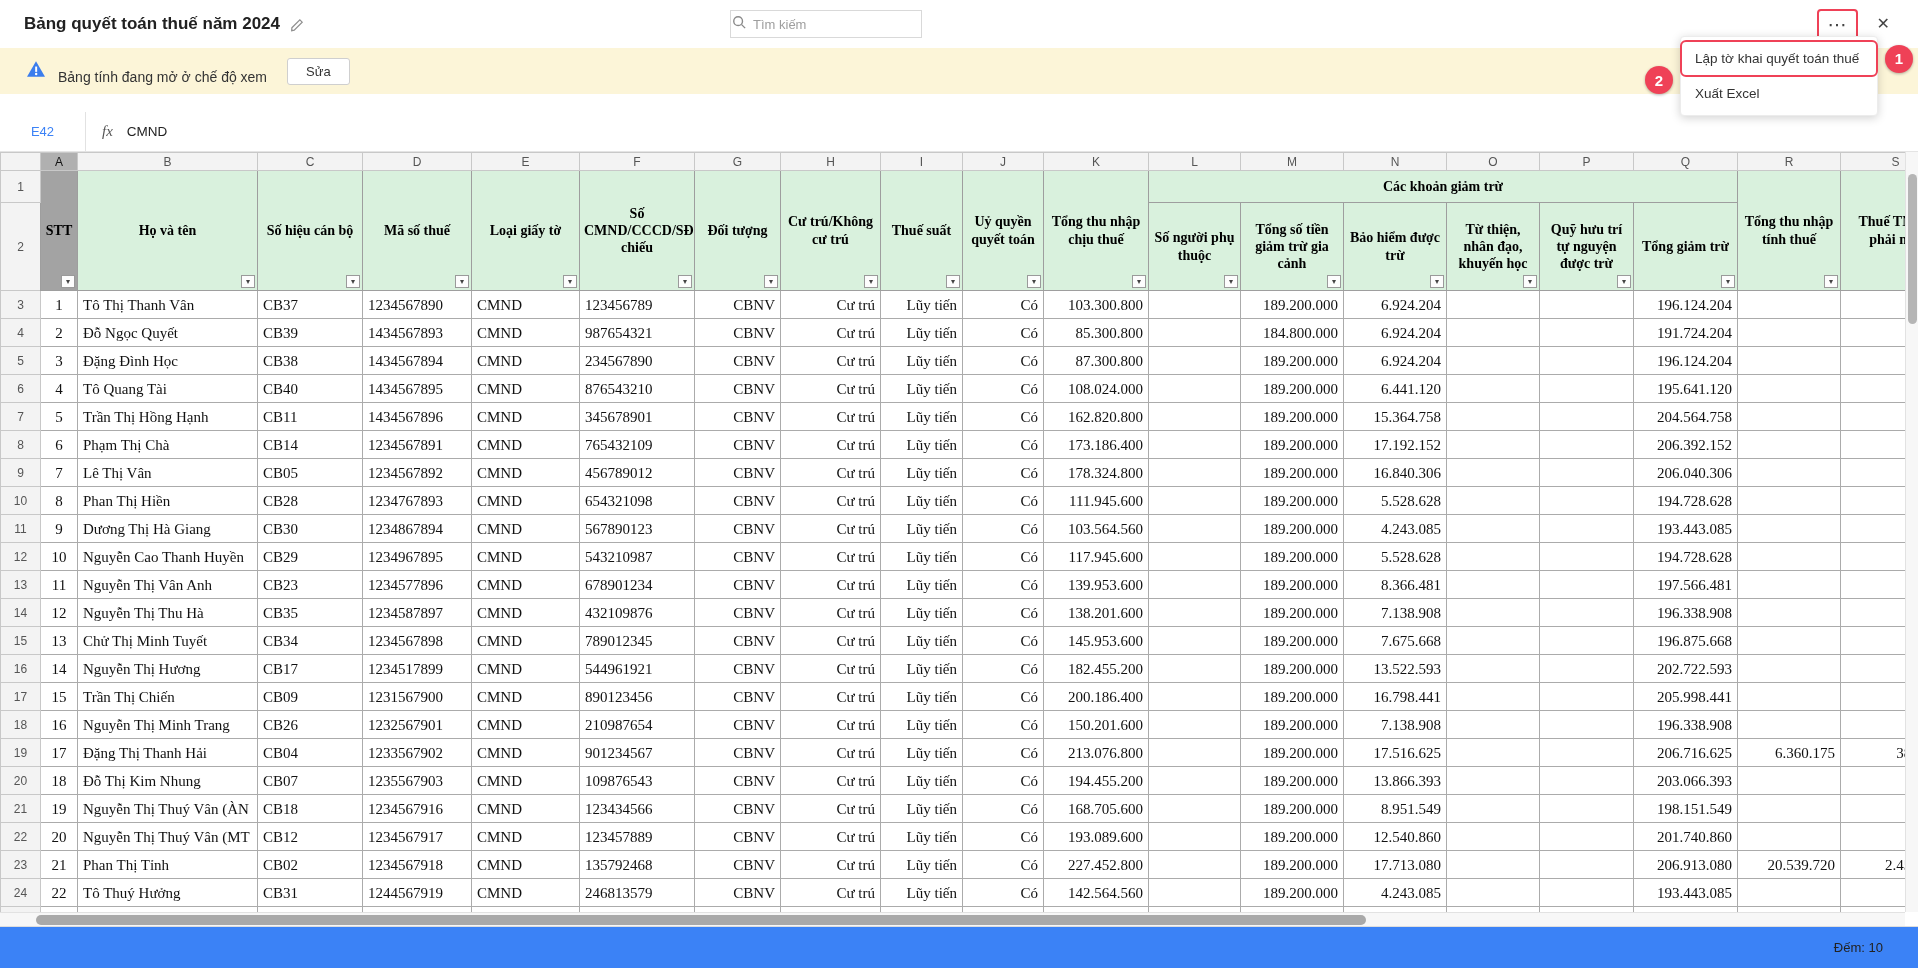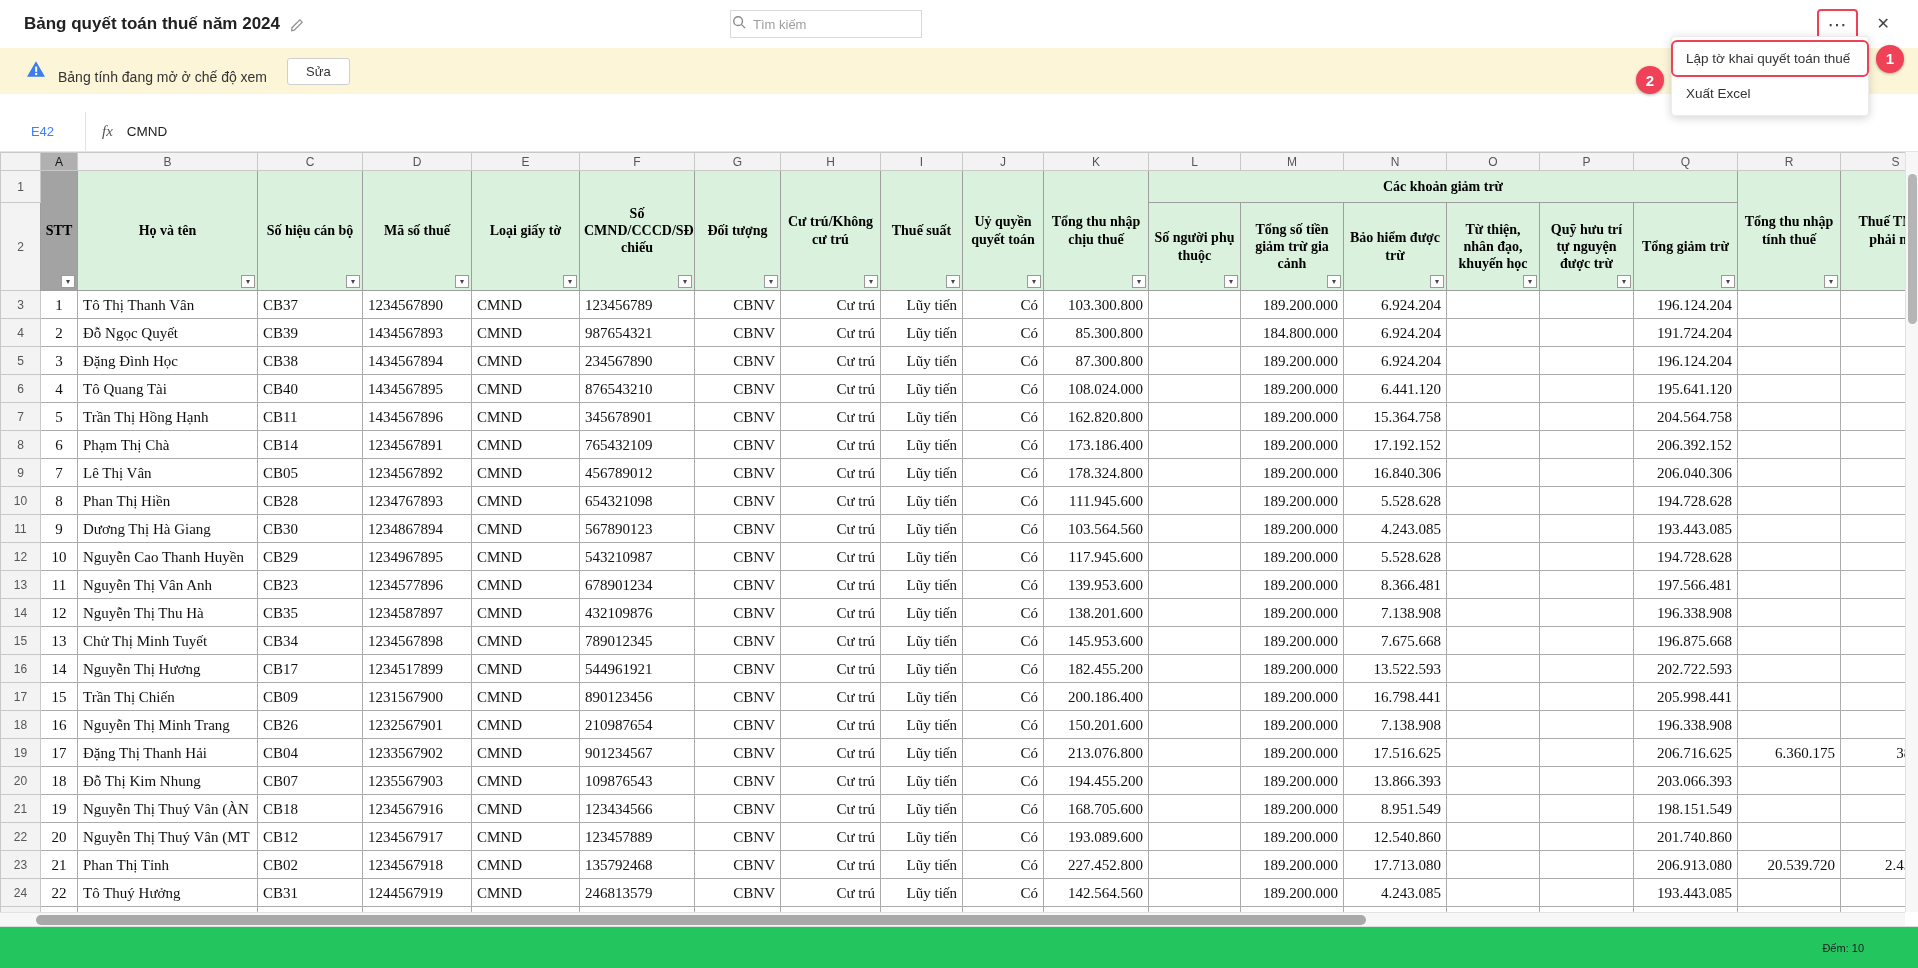--- a/index.html
+++ b/index.html
@@ -56,25 +56,25 @@
     border:1px solid #9a9a9a; font-size:8px; line-height:11px; color:#444; text-align:center;
     font-family:"Liberation Sans","DejaVu Sans",sans-serif; cursor:pointer; }
 
   
   .vscroll { position:absolute; top:0; right:0; bottom:14px; width:13px; background:#f7f7f7; border-left:1px solid #e2e2e2; }
   .vthumb { position:absolute; top:22px; left:2px; width:9px; height:150px; background:#b5b5b5; border-radius:5px; }
   .hscroll { position:absolute; left:0; right:13px; bottom:0; height:14px; background:#f7f7f7; border-top:1px solid #e2e2e2; }
   .hthumb { position:absolute; left:36px; top:2px; width:1330px; height:10px; background:#a9a9a9; border-radius:5px; }
 
   
-  .statusbar { height:42px; border-top:1px solid #dedede; background:#22c55e; display:flex;
-    align-items:center; justify-content:flex-end; padding-right:54px; font-size:11px; color:#222; }
+  .statusbar { height:42px; border-top:1px solid #dedede; background:#3b82f6; display:flex;
+    align-items:center; justify-content:flex-end; padding-right:35px; font-size:13px; color:#222; }
 
   
-  .menu { position:absolute; top:36px; right:49px; width:198px; background:#fff; border:1px solid #ececec;
+  .menu { position:absolute; top:36px; right:40px; width:198px; background:#fff; border:1px solid #ececec;
     border-radius:4px; box-shadow:0 2px 10px rgba(0,0,0,.18); padding:4px 0; z-index:100; }
   .menu-item { padding:10px 14px; font-size:13.5px; color:#333; cursor:pointer; white-space:nowrap; }
   .ann-rect-item { position:absolute; left:-1px; right:-1px; top:-1px; bottom:-1px;
     border:2px solid #ef4157; border-radius:6px; pointer-events:none; }
   .ann-badge { position:absolute; width:28px; height:28px; border-radius:50%; background:#ef4157;
     color:#fff; font-size:15px; font-weight:700; display:flex; align-items:center; justify-content:center;
     box-shadow:0 1px 3px rgba(0,0,0,.3); pointer-events:none; z-index:101; }
   .b1 { right:-36px; top:50%; transform:translateY(-50%); }
   .b2 { left:-36px; top:-10px; }
 </style>

